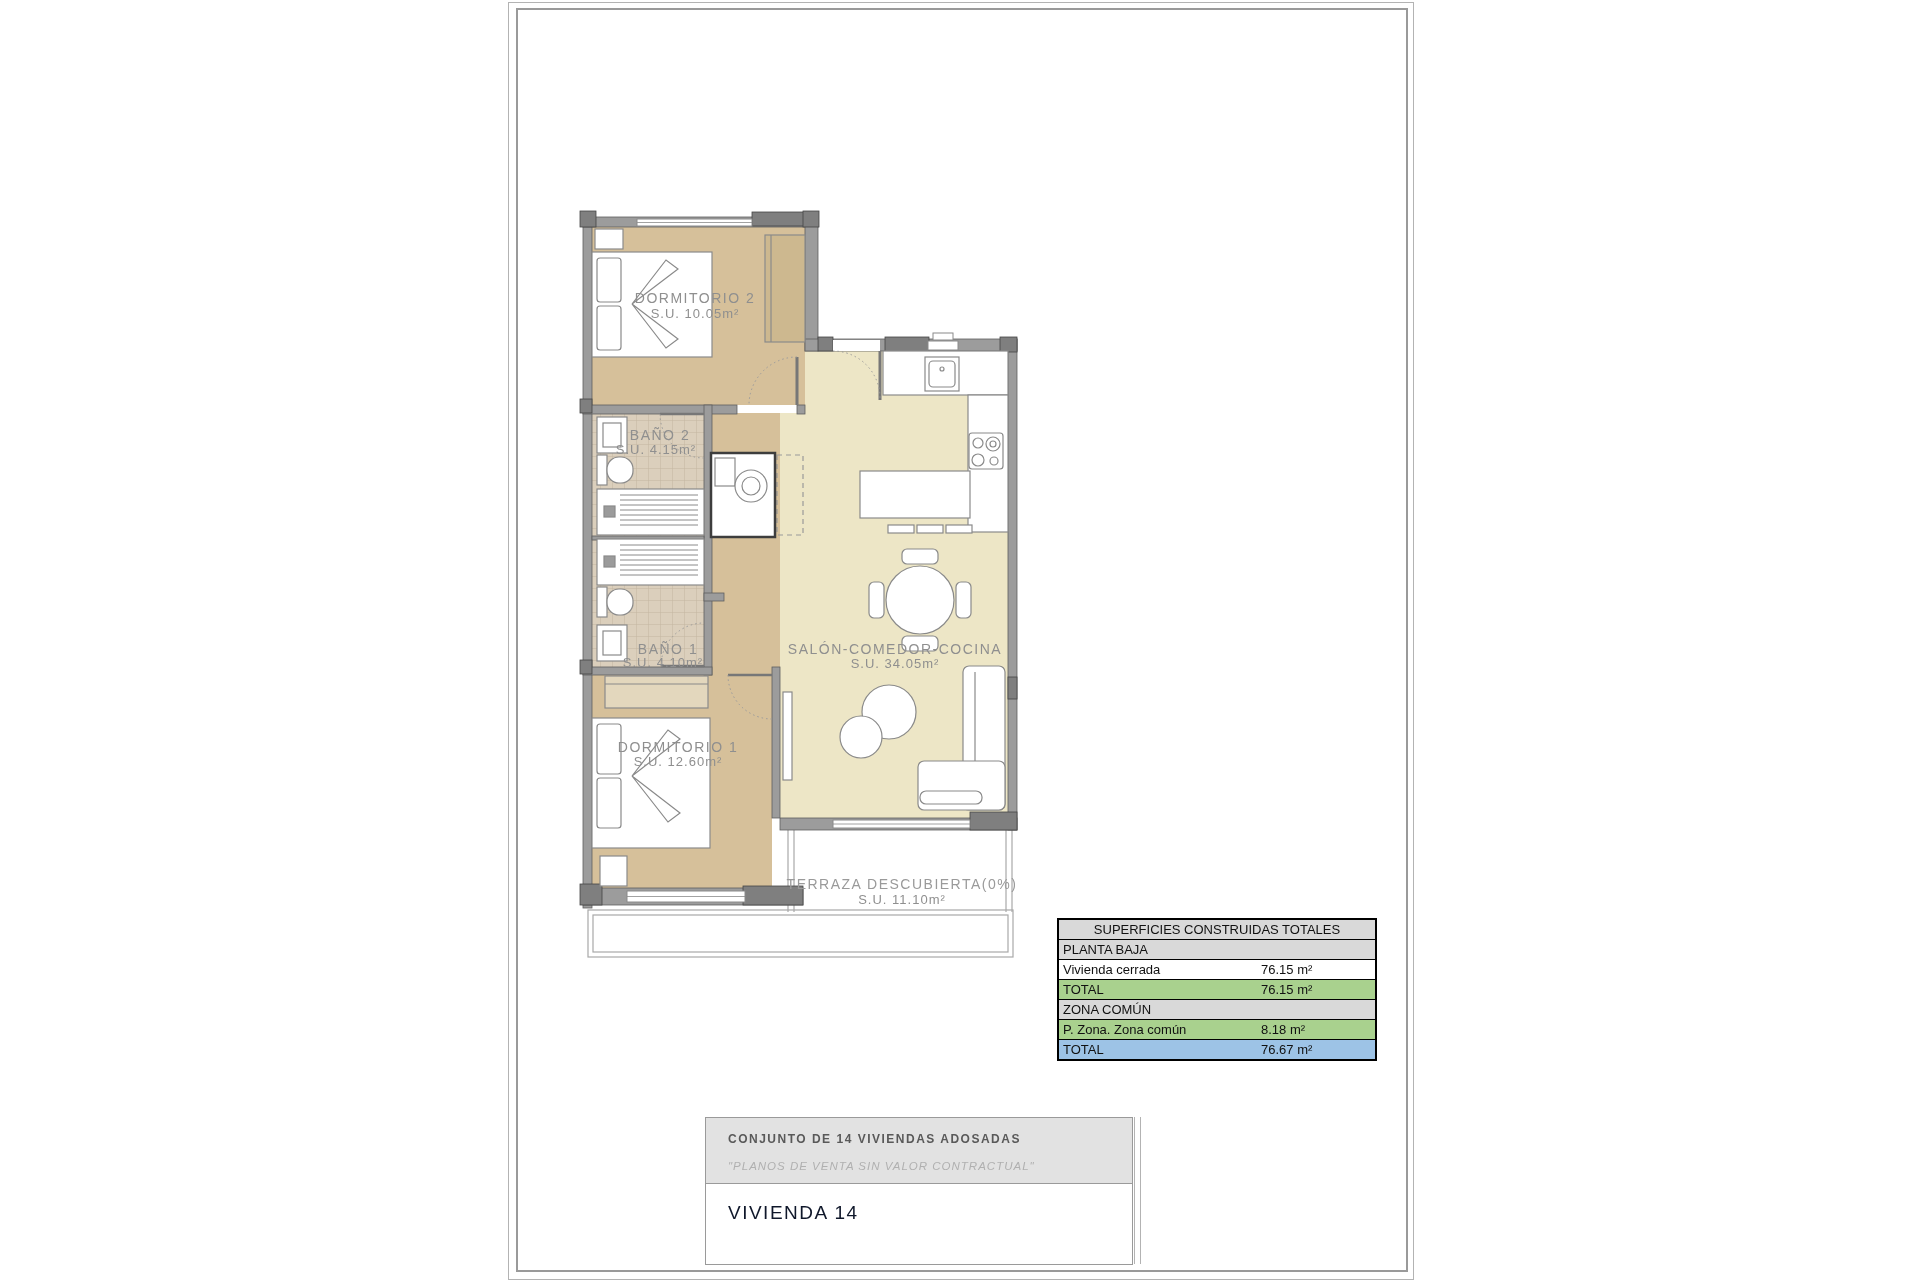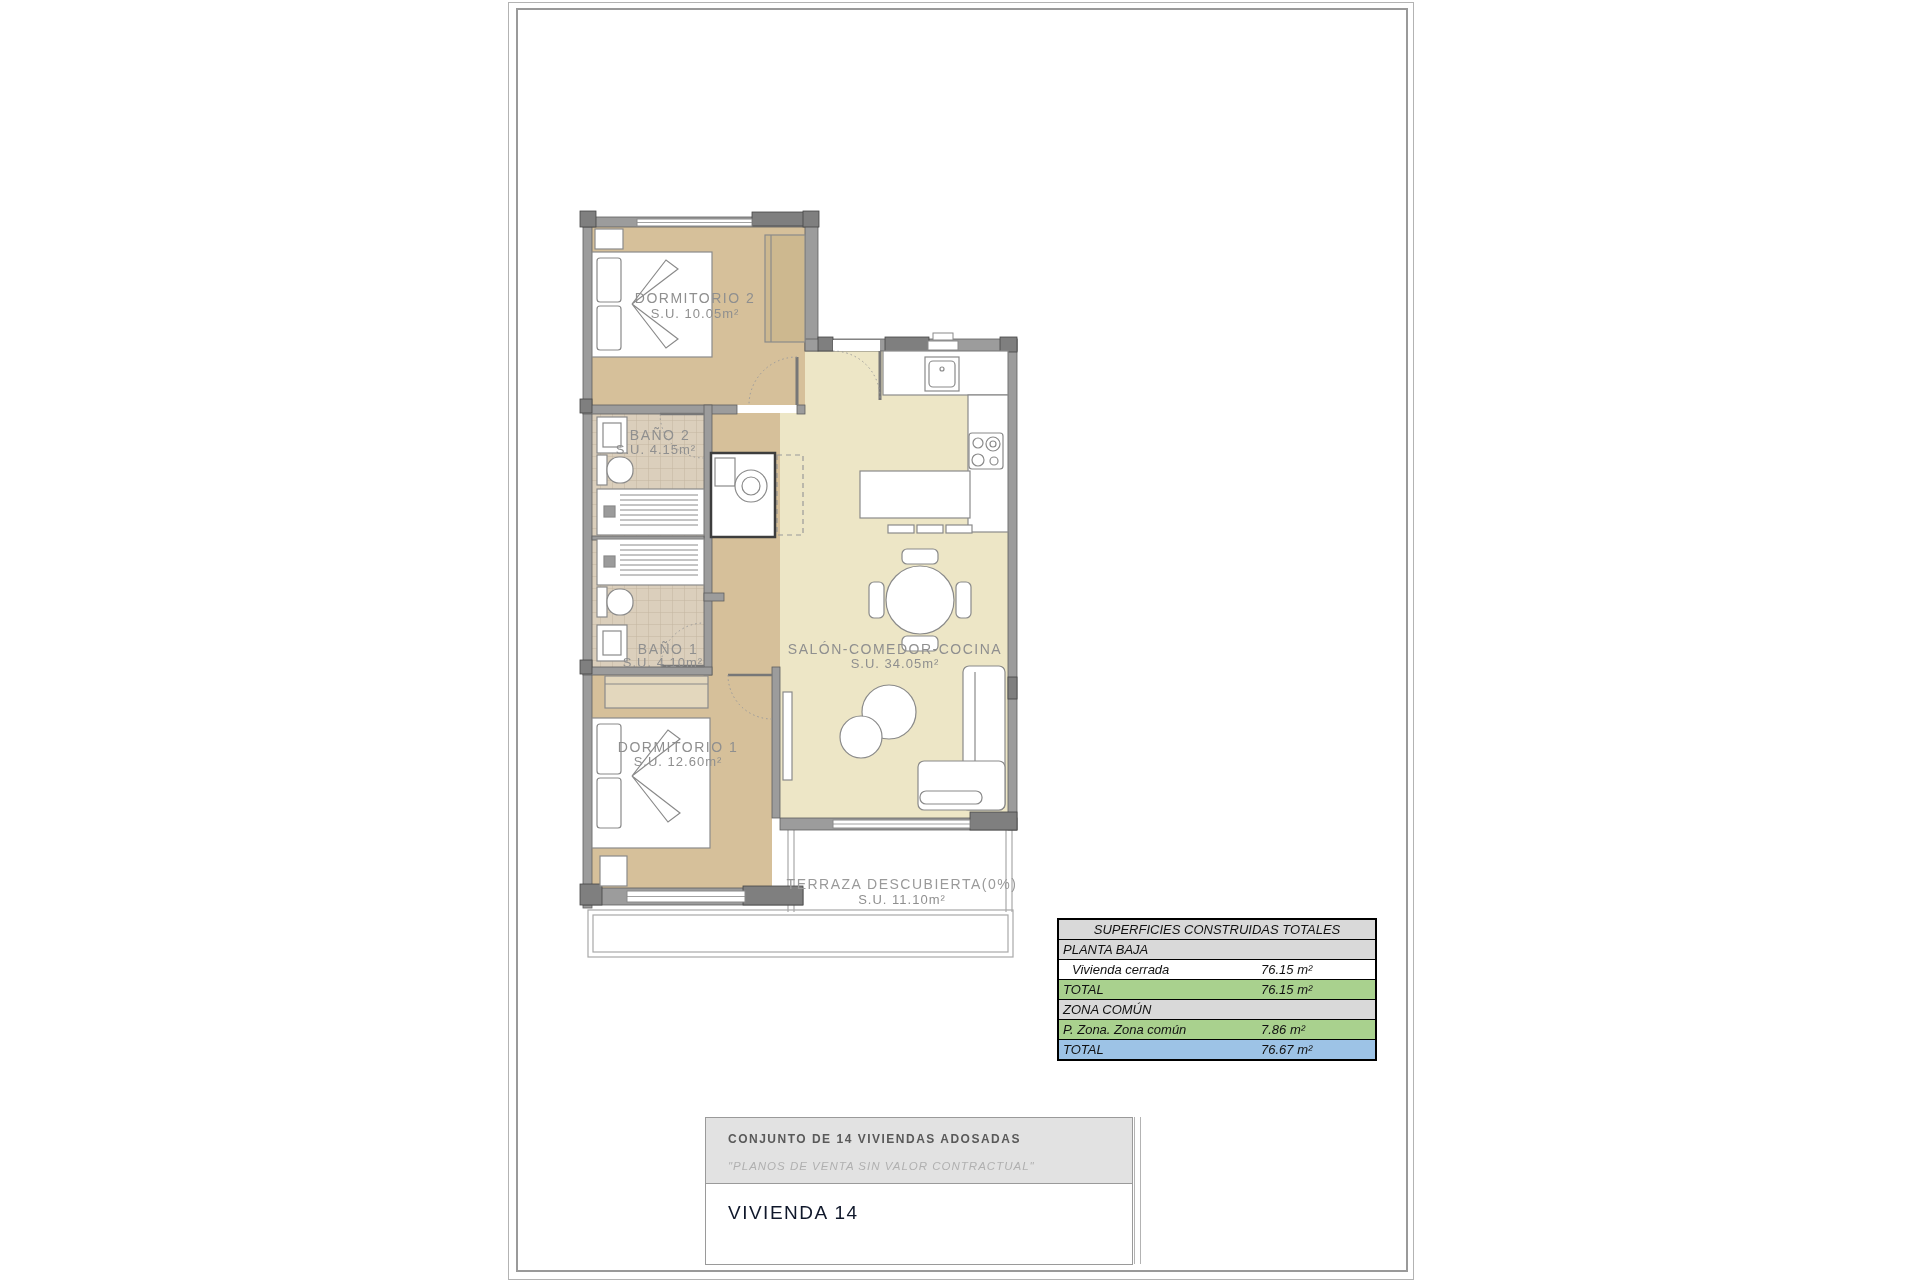--- a/index.html
+++ b/index.html
@@ -5,28 +5,28 @@
   html,body{margin:0;padding:0;background:#ffffff;font-family:"Liberation Sans",sans-serif;}
   .sheet{position:relative;width:1596px;height:1280px;background:#fff;overflow:hidden;}
   .frame-outer{position:absolute;left:508px;top:2px;width:904px;height:1276px;border:1px solid #b3b3b3;}
   .frame-inner{position:absolute;left:516px;top:8px;width:888px;height:1260px;border:2px solid #9a9a9a;}
   svg text{font-family:"Liberation Sans",sans-serif;}
   .room-name{font-size:14px;fill:#8f8f8f;letter-spacing:1.5px;text-anchor:middle;}
   .room-area{font-size:13px;fill:#8f8f8f;letter-spacing:1px;text-anchor:middle;}
   .terr-name{font-size:14px;fill:#9a9a9a;letter-spacing:1.5px;text-anchor:middle;}
 
   
-  .areas-table{position:absolute;left:1057px;top:918px;width:316px;border:2px solid #000;background:#fff;font-style:italic;}
+  .areas-table{position:absolute;left:1057px;top:918px;width:316px;border:2px solid #000;background:#fff;}
   .at-header{height:19px;line-height:19px;text-align:center;background:#d9d9d9;font-size:13px;color:#111;border-bottom:1.5px solid #000;}
   .at-row{display:flex;height:19px;line-height:19px;font-size:13px;color:#111;border-bottom:1.5px solid #000;}
   .at-row:last-child{border-bottom:none;}
   .at-row .lab{flex:1;padding-left:4px;white-space:nowrap;}
   .at-row .val{width:110px;text-align:left;padding-right:4px;white-space:nowrap;}
   .bg-section{background:#d9d9d9;flex-direction:column;}
-  .bg-plain{background:#ffffff;padding-left:9px;}
+  .bg-plain{background:#ffffff;}
   .bg-subtotal{background:#a9d18e;}
   .bg-total{background:#9dc3e6;}
 
   
   .title-block{position:absolute;left:705px;top:1117px;width:426px;height:146px;border:1px solid #9a9a9a;background:#fff;}
   .tb-gray{height:66px;background:#e2e2e2;border-bottom:1px solid #9a9a9a;padding:14px 0 0 22px;box-sizing:border-box;}
   .tb-project{font-size:12px;font-weight:bold;color:#595959;letter-spacing:1.5px;}
   .tb-disclaimer{margin-top:14px;font-size:11.5px;font-style:italic;color:#b0b0b0;letter-spacing:1px;}
   .tb-white{padding:18px 0 0 22px;}
   .tb-unit{font-size:19px;color:#0f172a;letter-spacing:1.5px;}
@@ -242,21 +242,21 @@
     <div class="at-row bg-subtotal">
       <span class="lab">TOTAL</span>
       <span class="val">76.15 m²</span>
     </div>
     <div class="at-row bg-section">
       <span class="lab">ZONA COMÚN</span>
       <span class="val"></span>
     </div>
     <div class="at-row bg-subtotal">
       <span class="lab">P. Zona. Zona común</span>
-      <span class="val">7.86 m²</span>
+      <span class="val">8.18 m²</span>
     </div>
     <div class="at-row bg-total">
       <span class="lab">TOTAL</span>
       <span class="val">76.67 m²</span>
     </div>
   </div>
 
   <div class="title-block">
     <div class="tb-gray">
       <div class="tb-project">CONJUNTO DE 14 VIVIENDAS ADOSADAS</div>

